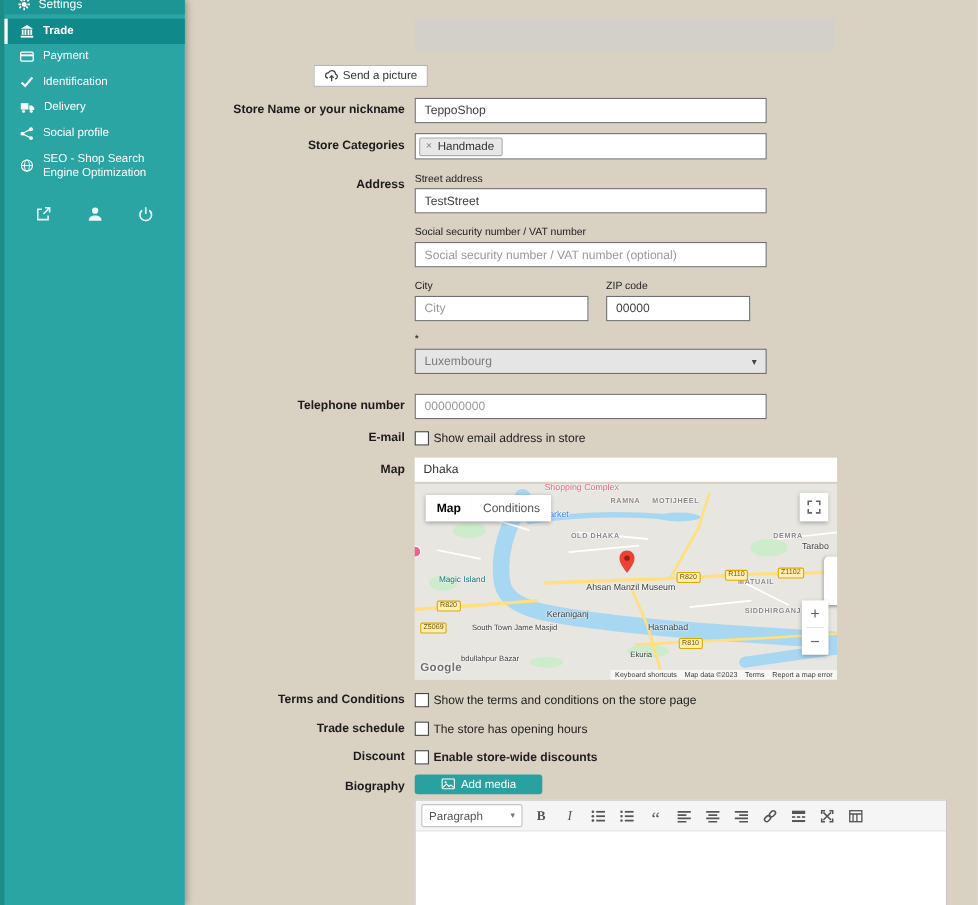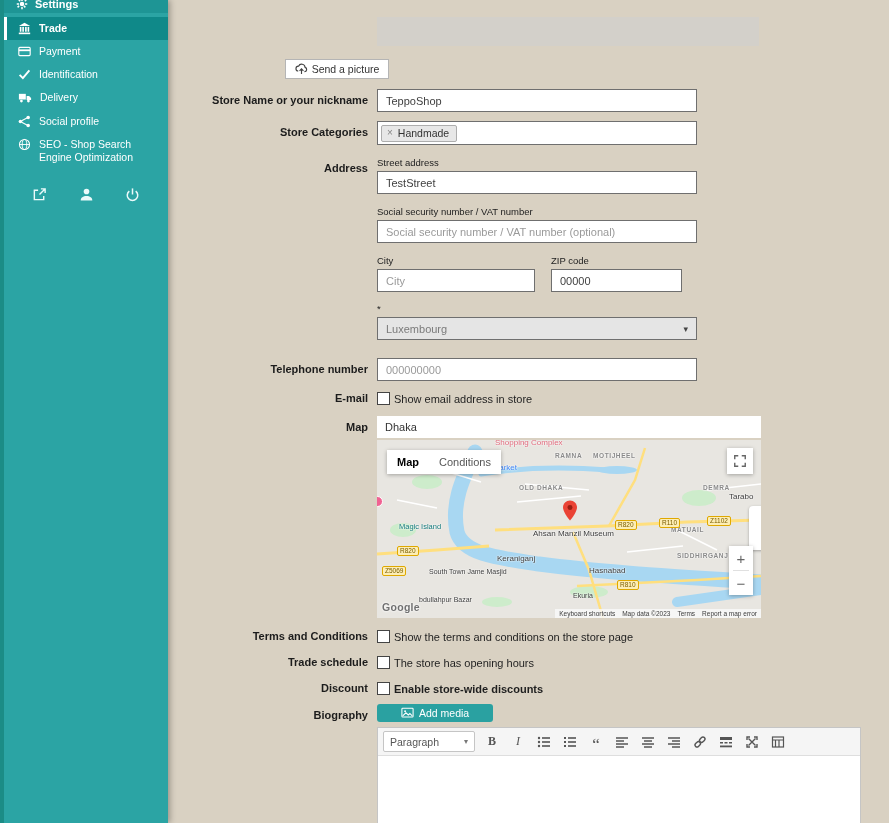--- a/index.html
+++ b/index.html
@@ -3,24 +3,24 @@
 <meta charset="utf-8">
 <style>
   * { box-sizing: border-box; margin: 0; padding: 0; }
   html,body { width:889px; height:823px; overflow:hidden; font-family:"Liberation Sans",sans-serif; }
   .app { display:flex; width:889px; height:823px; }
 
   
   .sidebar { width:168px; flex-shrink:0; background:#2ba4a4; color:#fff; display:flex; flex-direction:column;
              border-left:4px solid #1b8c86; box-shadow:2px 0 6px rgba(0,0,0,.3); position:relative; z-index:2; }
   .sidebar-header { height:13px; background:#1e9595; overflow:hidden; display:flex; align-items:center; gap:7px;
-                    padding:0 12px; font-size:11px; font-weight:bold; }
+                    padding:0 12px; font-size:11px; font-weight:normal; }
   .sidebar-header > * { margin-top:-5px; }
   .sidebar-nav { padding-top:4px; }
-  .nav-item { display:flex; gap:8px; padding:5px 10px 5px 14px; font-size:10.5px; cursor:pointer; line-height:1.25; }
+  .nav-item { display:flex; align-items:center; gap:8px; padding:5px 10px 5px 14px; font-size:10.5px; cursor:pointer; line-height:1.25; }
   .nav-item svg { flex-shrink:0; }
   .nav-item.active { background:#0f8989; border-left:3px solid #ffffff; padding-left:11px; font-weight:bold; }
   .sidebar-footer { margin-top:16px; display:flex; justify-content:space-between; padding:0 26px; }
   .sidebar-footer .foot-btn { background:none; border:none; color:#eafafa; cursor:pointer; padding:2px; }
 
   
   .content { flex:1; background:#d9d1c2; padding:17px 0 0 9px; position:relative; }
   .profile-preview { width:382px; height:29px; background:#d3d0ca; margin-left:200px; margin-bottom:12px; }
 
   .form-row { display:flex; margin-bottom:10px; }

